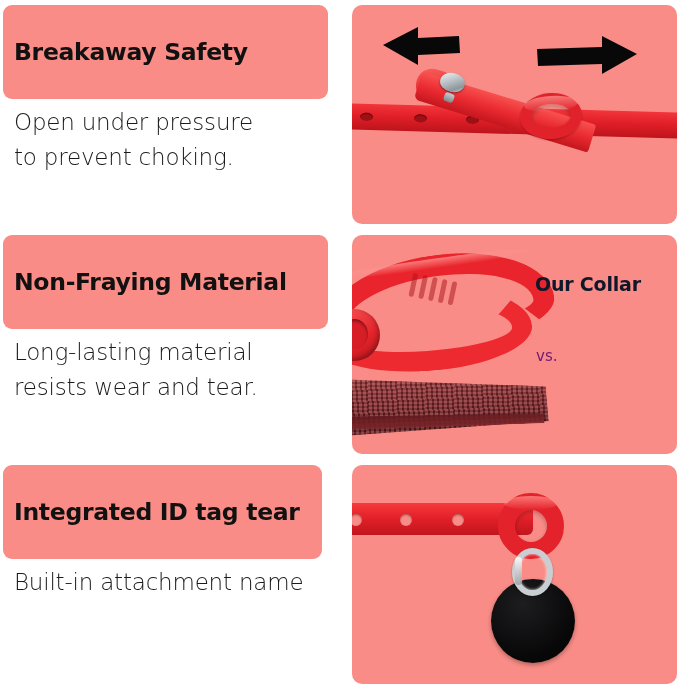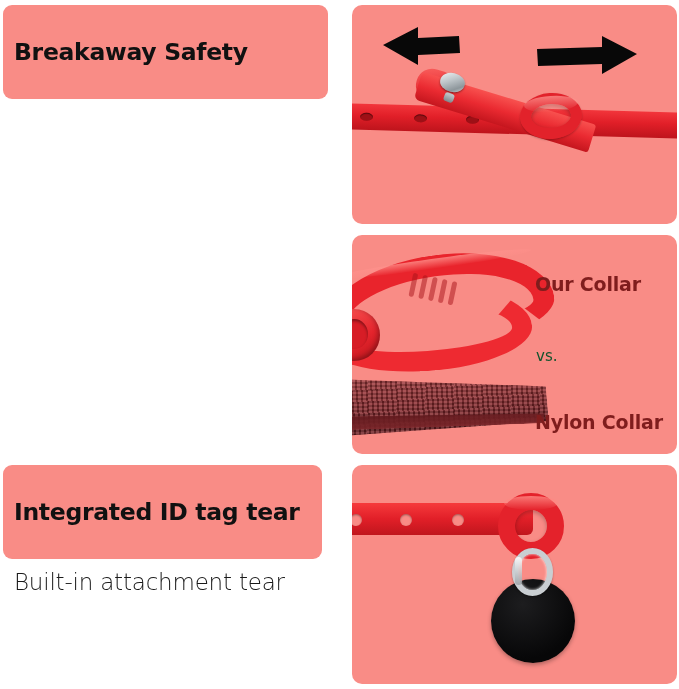--- a/index.html
+++ b/index.html
@@ -281,34 +281,34 @@
     background: linear-gradient(180deg, #5F181C 0%, #7C262A 100%);
     transform: rotate(-5deg) skewY(3deg);
     clip-path: polygon(0 0, 100% 30%, 100% 100%, 0 100%);
     opacity: .9;
   }
   .cmp-label {
     position: absolute;
     font-family: "DejaVu Sans", "Liberation Sans", sans-serif;
     font-weight: bold;
     font-size: 19px;
-    color: #7f1d1d;
+    color: #0f172a;
     white-space: nowrap;
     letter-spacing: -0.2px;
   }
   .cmp-our   { left: 183px; top: 38px; }
   .cmp-nylon { left: 183px; top: 176px; }
   .cmp-vs {
     position: absolute;
     left: 184px;
     top: 112px;
     font-family: "DejaVu Sans", "Liberation Sans", sans-serif;
     font-weight: normal;
     font-size: 15px;
-    color: #14532d;
+    color: #701a75;
   }
 
   
   .tag-strap {
     position: absolute;
     left: -14px;
     top: 38px;
     width: 195px;
     height: 32px;
     background: linear-gradient(180deg, #F63A3C 0%, #E11F28 50%, #C0161D 100%);
@@ -383,20 +383,24 @@
 <body>
 
 <div class="sheet">
 
   <div class="row row-0">
 
     <div class="text-col">
       <div class="pill">
         <div class="pill-label">Breakaway Safety</div>
       </div>
+      <div class="desc">
+        <span>Open under pressure</span>
+        <span>to prevent choking.</span>
+      </div>
     </div>
 
     <div class="panel">
       <svg class="arrow-svg" viewBox="0 0 325 219">
 
         <g>
           <polygon points="31,40 66,22 66,33 107,31 108,48 66,50 66,60" fill="#080808"></polygon>
         </g>
 
         <g>
@@ -415,52 +419,60 @@
       <div class="stud-post"></div>
       <div class="stud"></div>
 
       <div class="loop-ring"></div>
       <div class="loop-ring-hl"></div>
     </div>
   </div>
 
   <div class="row row-1">
 
+    <div class="text-col">
+      <div class="pill">
+        <div class="pill-label">Non-Fraying Material</div>
+      </div>
+      <div class="desc">
+        <span>Long-lasting material</span>
+        <span>resists wear and tear.</span>
+      </div>
+    </div>
 
     <div class="panel">
       <div class="sil-band"></div>
       <div class="sil-band-2"></div>
       <div class="sil-hl"></div>
       <div class="emboss">
         <i style="left:0"></i>
           <i style="left:10px"></i>
           <i style="left:20px"></i>
           <i style="left:30px"></i>
           <i style="left:40px"></i>
       </div>
       <div class="sil-loop"></div>
       <div class="sil-loop-inner"></div>
 
       <div class="nylon"></div>
       <div class="nylon-edge"></div>
 
       <div class="cmp-label cmp-our">Our Collar</div>
       <div class="cmp-vs">vs.</div>
-      <div class="cmp-label cmp-nylon">Nylon Collar</div>
     </div>
   </div>
 
   <div class="row row-2">
 
     <div class="text-col">
       <div class="pill pill-narrow">
         <div class="pill-label">Integrated ID tag tear</div>
       </div>
       <div class="desc">
-        <span>Built-in attachment tear</span>
+        <span>Built-in attachment name</span>
       </div>
     </div>
 
     <div class="panel">
       <div class="tag-strap"></div>
       <span class="tag-hole th-a"></span>
       <span class="tag-hole th-b"></span>
       <span class="tag-hole th-c"></span>
 
       <div class="tag-ring"></div>

